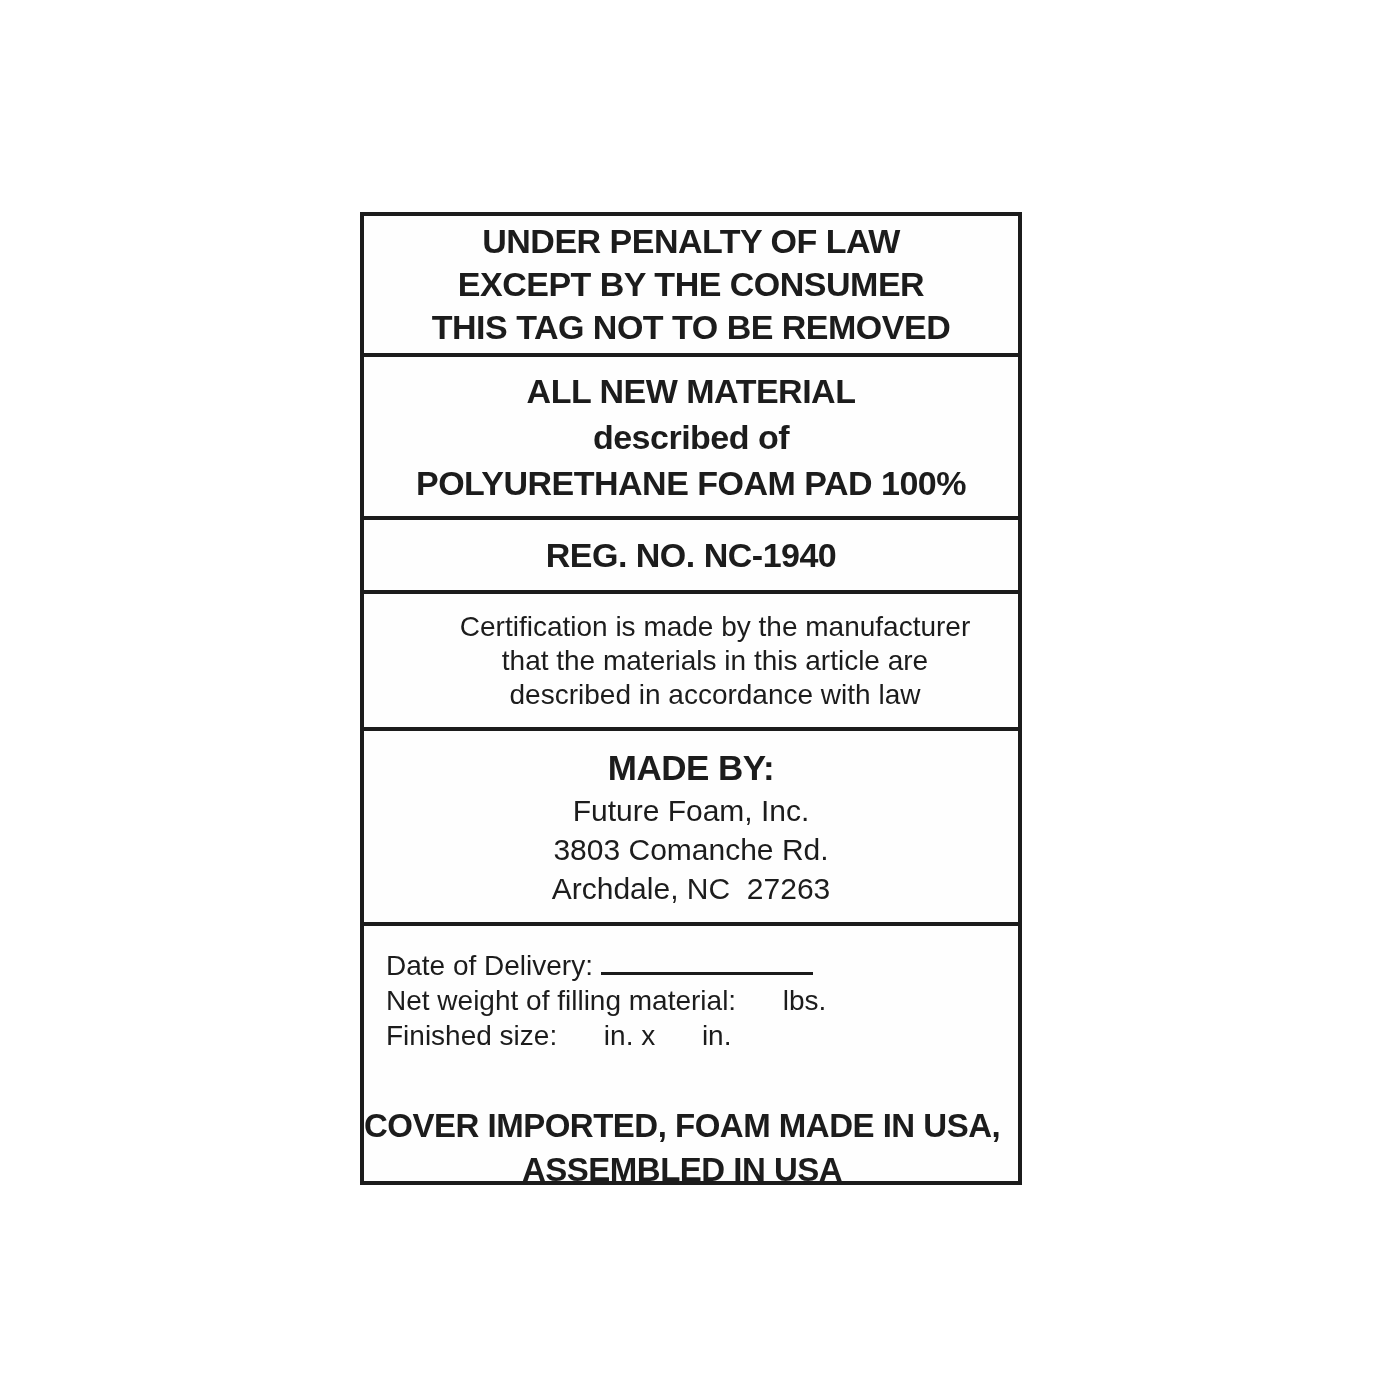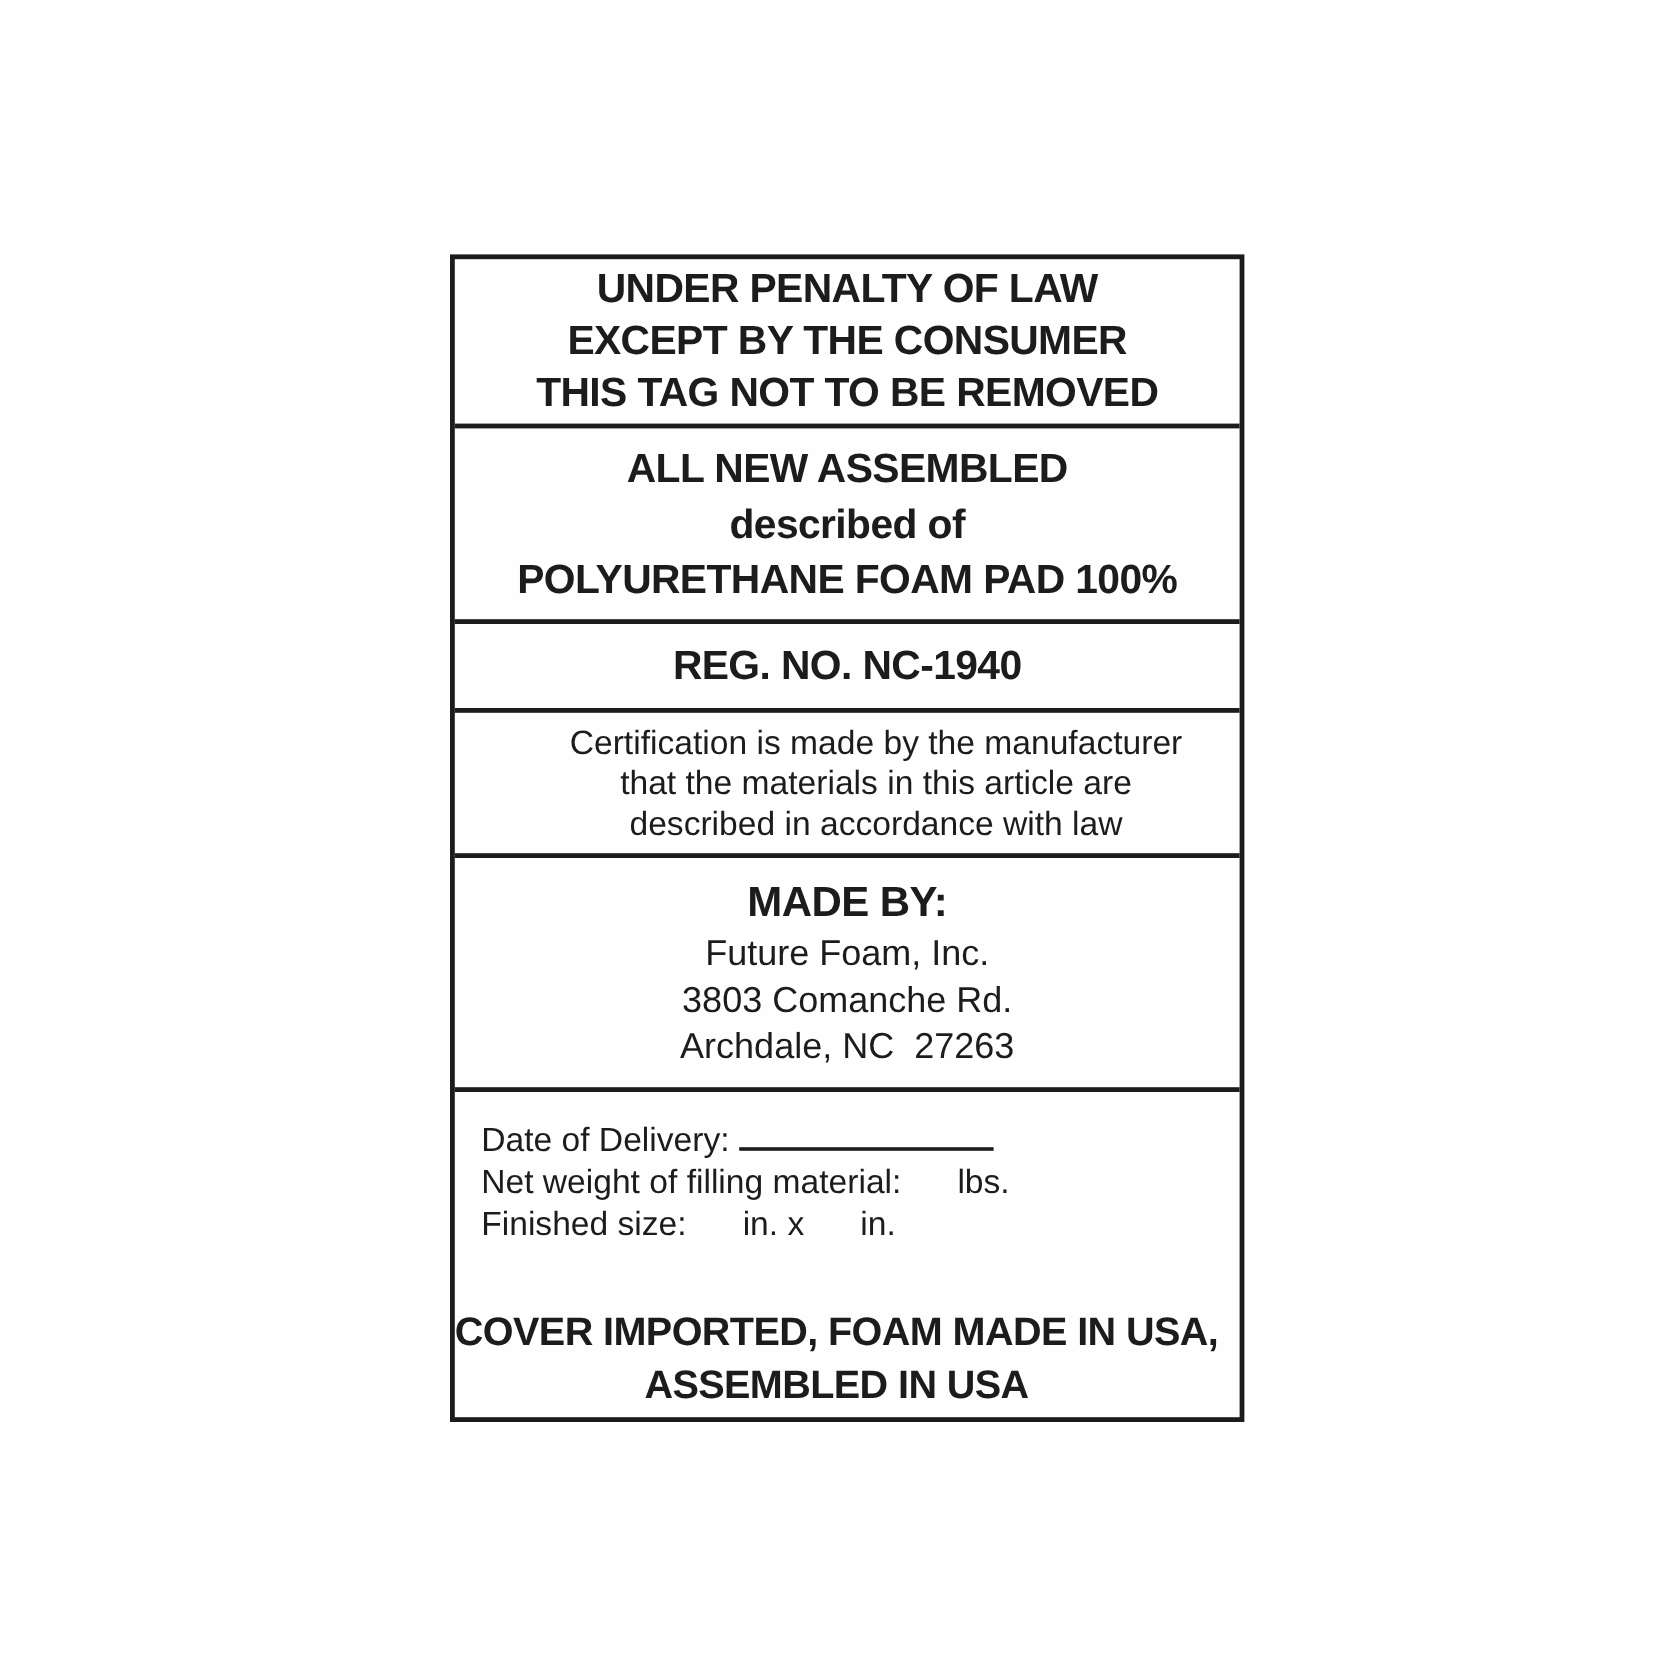--- a/index.html
+++ b/index.html
@@ -12,21 +12,21 @@
     overflow: hidden;
   }
   .canvas {
     position: relative;
     width: 1400px;
     height: 1400px;
     background: #ffffff;
   }
   .law-label {
     position: absolute;
-    left: 375px;
+    left: 360px;
     top: 212px;
     width: 662px;
     height: 973px;
     border: 4px solid #1c1c1c;
     background: #fefefe;
     display: flex;
     flex-direction: column;
   }
   .section {
     border-bottom: 4px solid #1c1c1c;
@@ -35,21 +35,21 @@
     justify-content: center;
     align-items: center;
     text-align: center;
     flex: 0 0 auto;
   }
   .section:last-child { border-bottom: none; }
 
   .sec-penalty      { height: 141px; }
   .sec-material     { height: 163px; }
   .sec-reg          { height: 74px; }
-  .sec-cert         { height: 121px; padding-left: 48px; }
+  .sec-cert         { height: 137px; padding-left: 48px; }
   .sec-madeby       { height: 195px; }
   .sec-fields       { flex: 1 1 auto; justify-content: flex-start; align-items: flex-start; text-align: left; border-radius: 13px; }
 
   .line { white-space: pre-wrap; }
 
   .bold-head .line {
     font-weight: bold;
     font-size: 34px;
     line-height: 43px;
     letter-spacing: -0.5px;
@@ -112,21 +112,21 @@
 
   <div class="law-label">
 
     <div class="section sec-penalty bold-head">
       <div class="line">UNDER PENALTY OF LAW</div>
       <div class="line">EXCEPT BY THE CONSUMER</div>
       <div class="line">THIS TAG NOT TO BE REMOVED</div>
     </div>
 
     <div class="section sec-material bold-head">
-      <div class="line">ALL NEW ASSEMBLED</div>
+      <div class="line">ALL NEW MATERIAL</div>
       <div class="line">described of</div>
       <div class="line">POLYURETHANE FOAM PAD 100%</div>
     </div>
 
     <div class="section sec-reg bold-head">
       <div class="line">REG. NO. NC-1940</div>
     </div>
 
     <div class="section sec-cert">
       <div class="line">Certification is made by the manufacturer</div>

